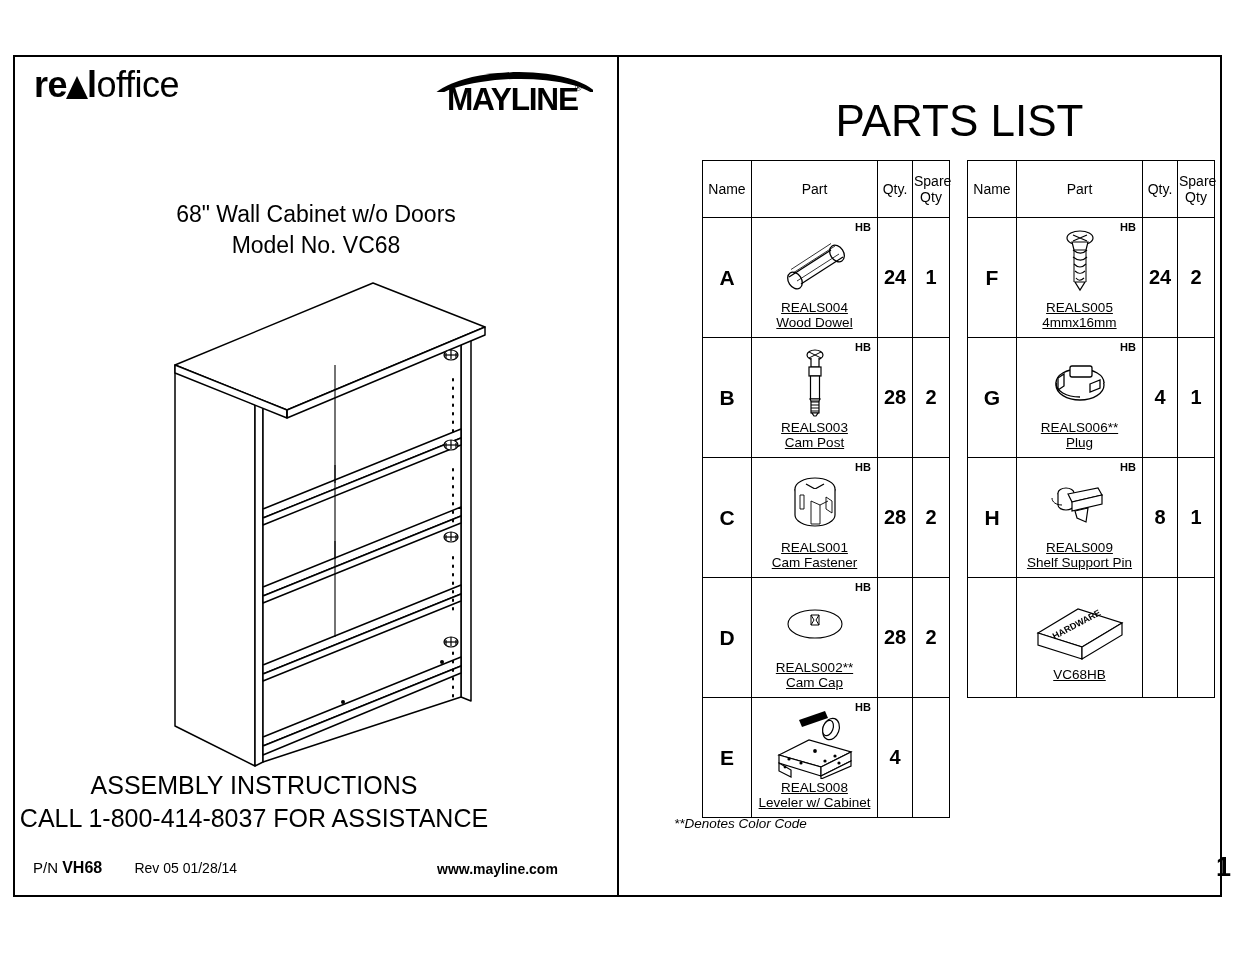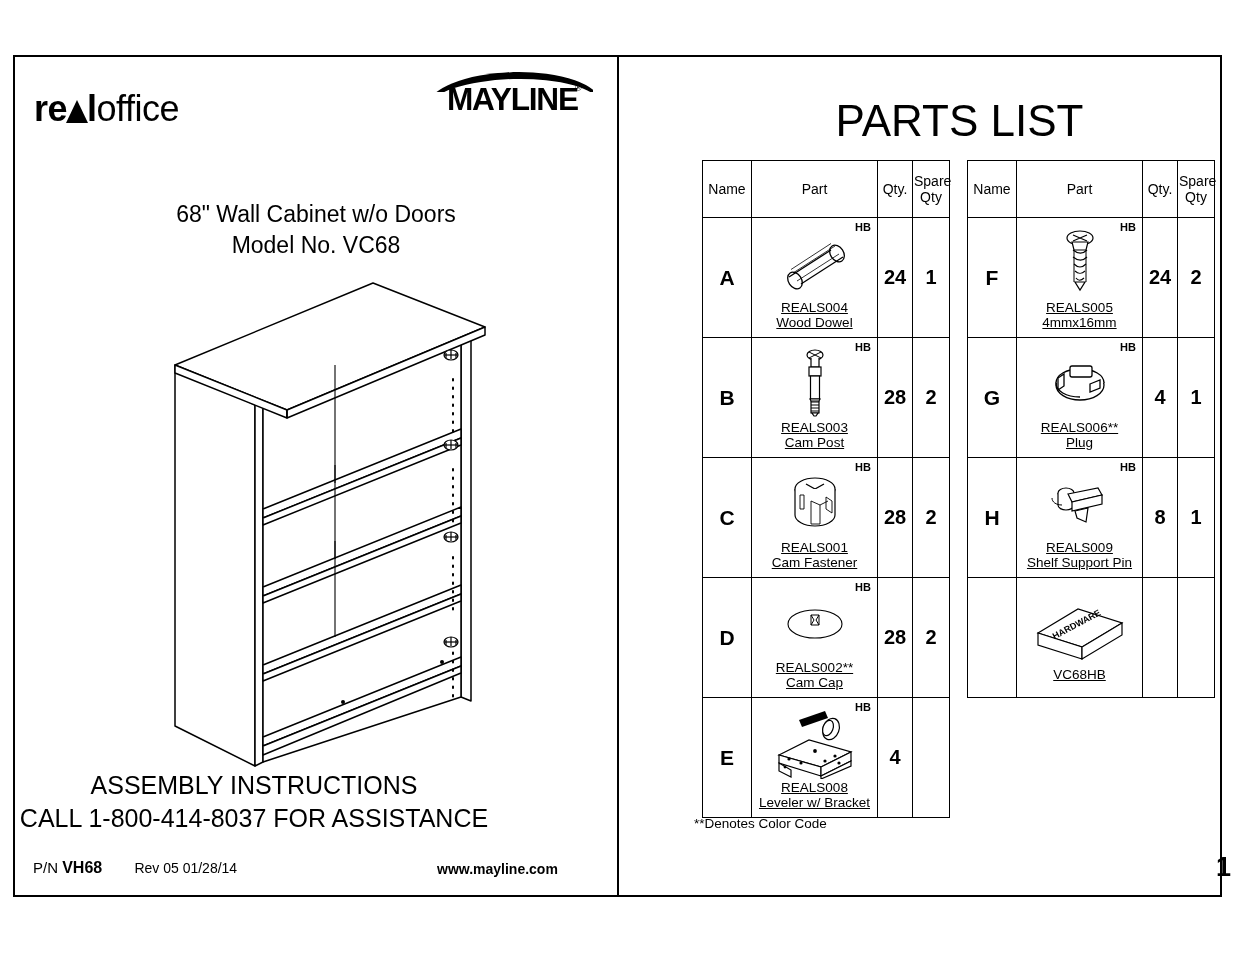--- a/index.html
+++ b/index.html
@@ -37,21 +37,21 @@
     left: 15px; top: 57px;
     width: 602px; height: 838px;
   }
   #brand-row {
     position: absolute;
     left: 0; top: 0;
     width: 602px; height: 90px;
   }
   #realoffice-logo {
     position: absolute;
-    left: 19px; top: 34px;
+    left: 19px; top: 10px;
     font-size: 36px;
     letter-spacing: -0.5px;
     white-space: nowrap;
     line-height: 1;
   }
   #realoffice-logo .rl-bold { font-weight: bold; }
   #realoffice-logo .rl-light { font-weight: normal; }
   .tri-a {
     display: inline-block;
     width: 0; height: 0;
@@ -218,24 +218,25 @@
   }
   .part-caption {
     font-size: 13.5px;
     line-height: 15px;
     text-align: center;
   }
   .part-caption .l2 { display: block; }
 
   #notes {
     position: absolute;
-    left: 36px; top: 755px;
+    left: 16px; top: 755px;
     width: 520px;
     font-size: 13.5px;
     line-height: 23px;
+    font-style: italic;
   }
   #page-number {
     position: absolute;
     left: 558px; top: 795px;
     font-size: 27px;
     font-weight: bold;
   }
 </style>
 </head>
 <body>
@@ -484,21 +485,21 @@
                   <circle cx="36" cy="54" r="1.6"></circle>
                   <circle cx="70" cy="47" r="1.6"></circle>
                   <circle cx="60" cy="52" r="1.6"></circle>
                   <circle cx="74" cy="54" r="1.6"></circle>
                   <circle cx="20" cy="58" r="1.4"></circle>
                 </g>
               </svg>
             </div>
             <div class="part-caption">
               <span>REALS008</span>
-              <span class="l2">Leveler w/ Bracket</span>
+              <span class="l2">Leveler w/ Cabinet</span>
             </div>
           </td>
           <td class="cell-qty">4</td>
           <td class="cell-spare"></td>
         </tr>
       </tbody>
     </table>
 
     <table class="parts-table" id="table-right">
       <thead>

